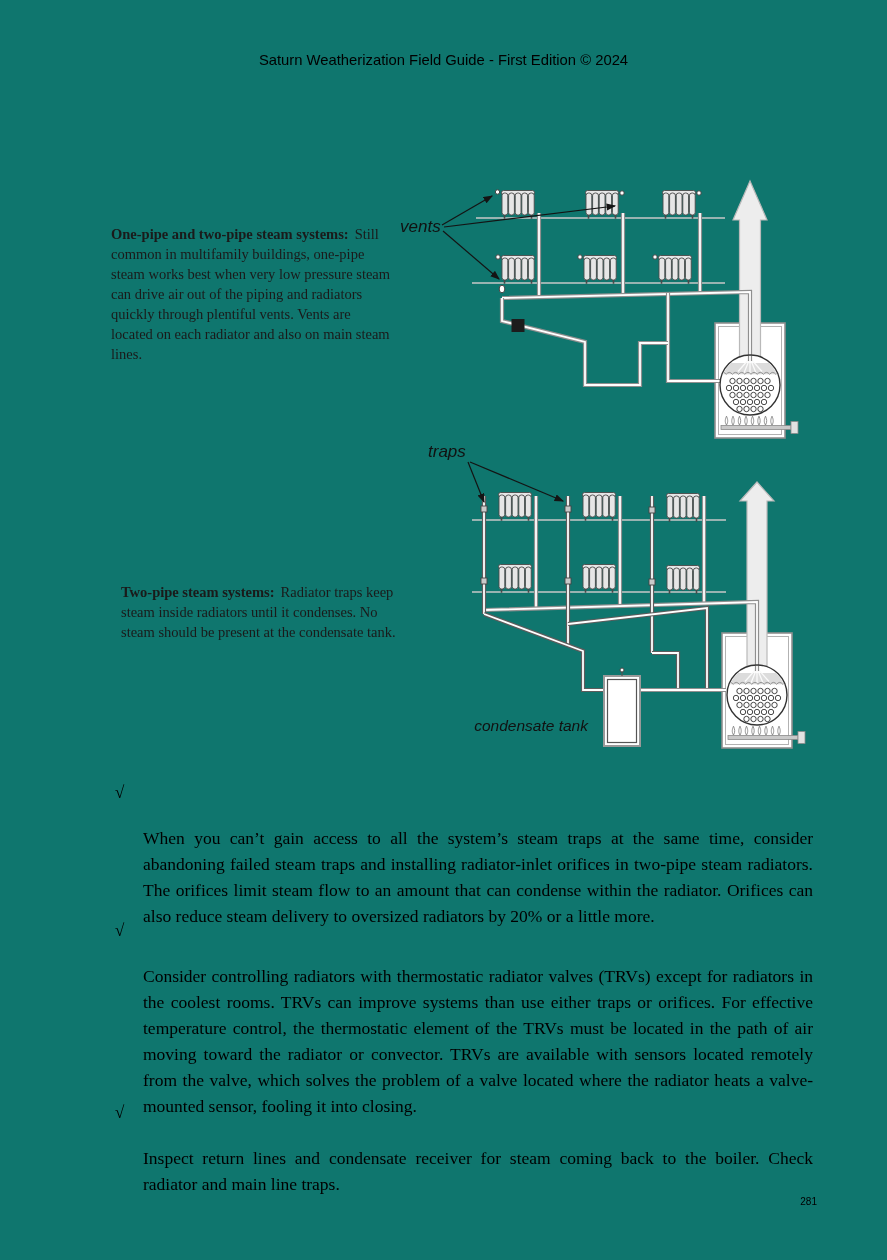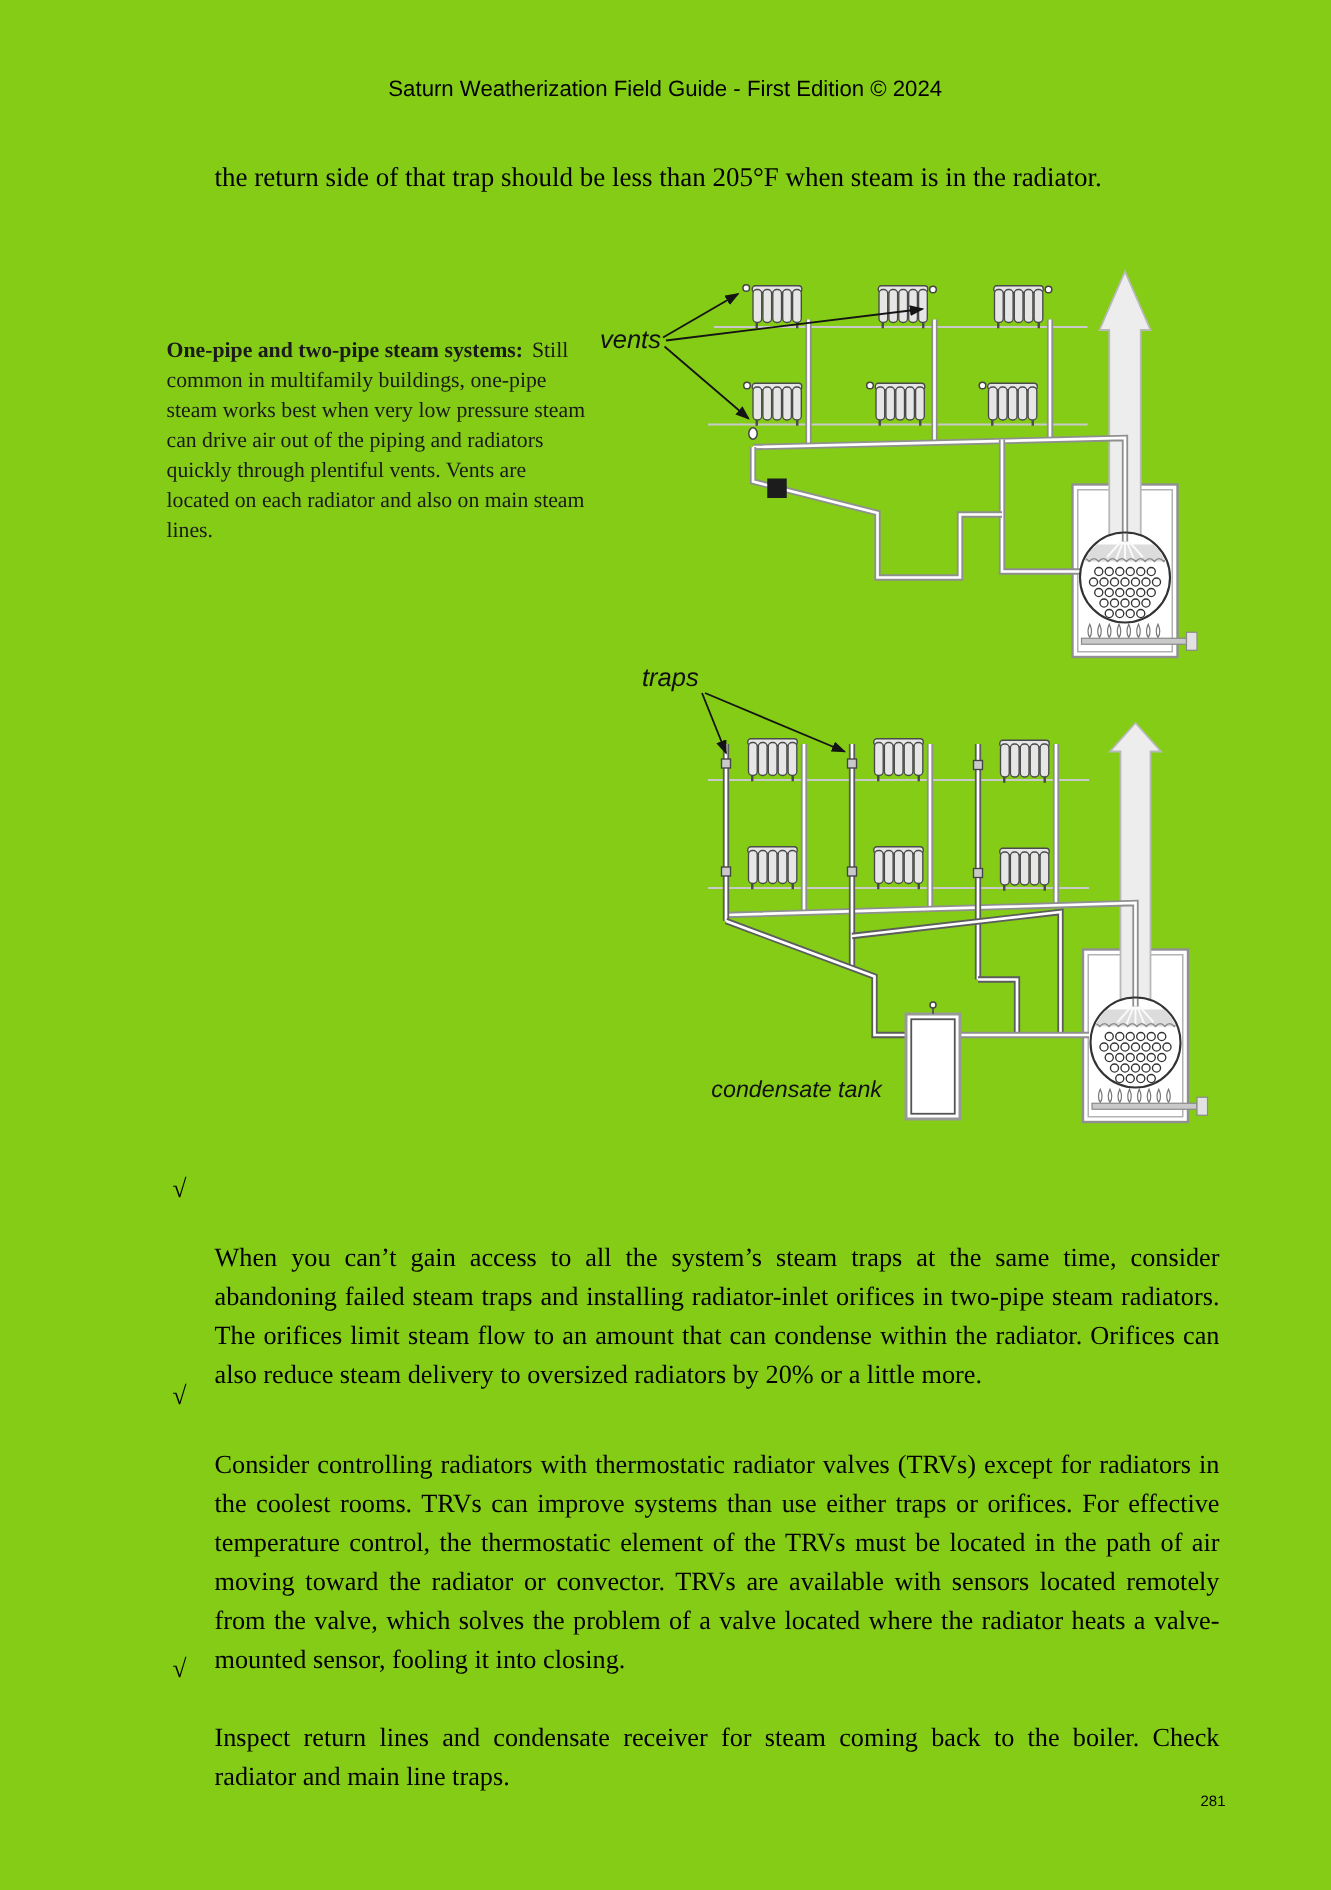--- a/index.html
+++ b/index.html
@@ -1,16 +1,16 @@
 <!DOCTYPE html>
 <html><head>
 <meta charset="utf-8">
 <style>
   html,body{margin:0;padding:0;background:#fff;}
-  #page{position:relative;width:887px;height:1260px;background:#84cc16;color:#111;overflow:hidden;}
+  #page{position:relative;width:887px;height:1260px;background:#0f766e;color:#111;overflow:hidden;}
 
   #header{position:absolute;top:52px;left:0;width:887px;text-align:center;
           font-family:"Liberation Sans",sans-serif;font-size:14.8px;color:#000;}
 
   #intro{position:absolute;top:103px;left:143px;width:648px;
          font-family:"Liberation Serif",serif;font-size:18px;line-height:30px;color:#000;}
 
   .caption{position:absolute;font-family:Liberation Serif, serif;
            font-size:14.5px;line-height:20px;color:#1a1a1a;}
   #caption-one-pipe{top:224px;left:111px;width:282px;}
@@ -48,21 +48,20 @@
   #boiler-tubes circle{fill:#fff;stroke:#333;stroke-width:0.9;}
   #boiler-flames path{fill:#fff;stroke:#777;stroke-width:0.8;}
 </style>
 </head>
 <body>
 
 <div id="page">
 
   <div id="header">Saturn Weatherization Field Guide - First Edition © 2024</div>
 
-  <div id="intro">the return side of that trap should be less than 205°F when steam is in the radiator.</div>
 
   <svg width="0" height="0" style="position:absolute" aria-hidden="true">
     <defs>
       <marker id="ah" markerWidth="9" markerHeight="8" refX="7" refY="3" orient="auto">
         <path d="M0 0 L8 3 L0 6 Z" fill="#141414"></path>
       </marker>
       <g id="radiator">
         <rect x="0.5" y="0.5" width="33" height="4.5" rx="2" class="radf"></rect>
         <rect x="1" y="3" width="5.8" height="22" rx="2.6" class="radf"></rect>
         <rect x="7.6" y="3" width="5.8" height="22" rx="2.6" class="radf"></rect>
@@ -239,20 +238,23 @@
       <path class="ptr" d="M48 24 L64 64"></path>
       <path class="ptr" d="M50 24 L143 63"></path>
     </g>
     <text class="dlabel" x="8" y="19">traps</text>
     <text class="dlabel-sm" x="168" y="293" text-anchor="end">condensate tank</text>
   </svg>
 
   <div id="caption-one-pipe" class="caption">
     <span class="cap-bold">One-pipe and two-pipe steam systems:</span><span>Still common in multifamily buildings, one-pipe steam works best when very low pressure steam can drive air out of the piping and radiators quickly through plentiful vents. Vents are located on each radiator and also on main steam lines.</span>
   </div>
+  <div id="caption-two-pipe" class="caption">
+    <span class="cap-bold">Two-pipe steam systems:</span><span>Radiator traps keep steam inside radiators until it condenses. No steam should be present at the condensate tank.</span>
+  </div>
 
   <div id="check-0" class="checklist-item">
     <span class="check-mark">√</span>
     <div class="check-text">When you can’t gain access to all the system’s steam traps at the same time, consider abandoning failed steam traps and installing radiator-inlet orifices in two-pipe steam radiators. The orifices limit steam flow to an amount that can condense within the radiator. Orifices can also reduce steam delivery to oversized radiators by 20% or a little more.</div>
   </div>
   <div id="check-1" class="checklist-item">
     <span class="check-mark">√</span>
     <div class="check-text">Consider controlling radiators with thermostatic radiator valves (TRVs) except for radiators in the coolest rooms. TRVs can improve systems than use either traps or orifices. For effective temperature control, the thermostatic element of the TRVs must be located in the path of air moving toward the radiator or convector. TRVs are available with sensors located remotely from the valve, which solves the problem of a valve located where the radiator heats a valve-mounted sensor, fooling it into closing.</div>
   </div>
   <div id="check-2" class="checklist-item">

